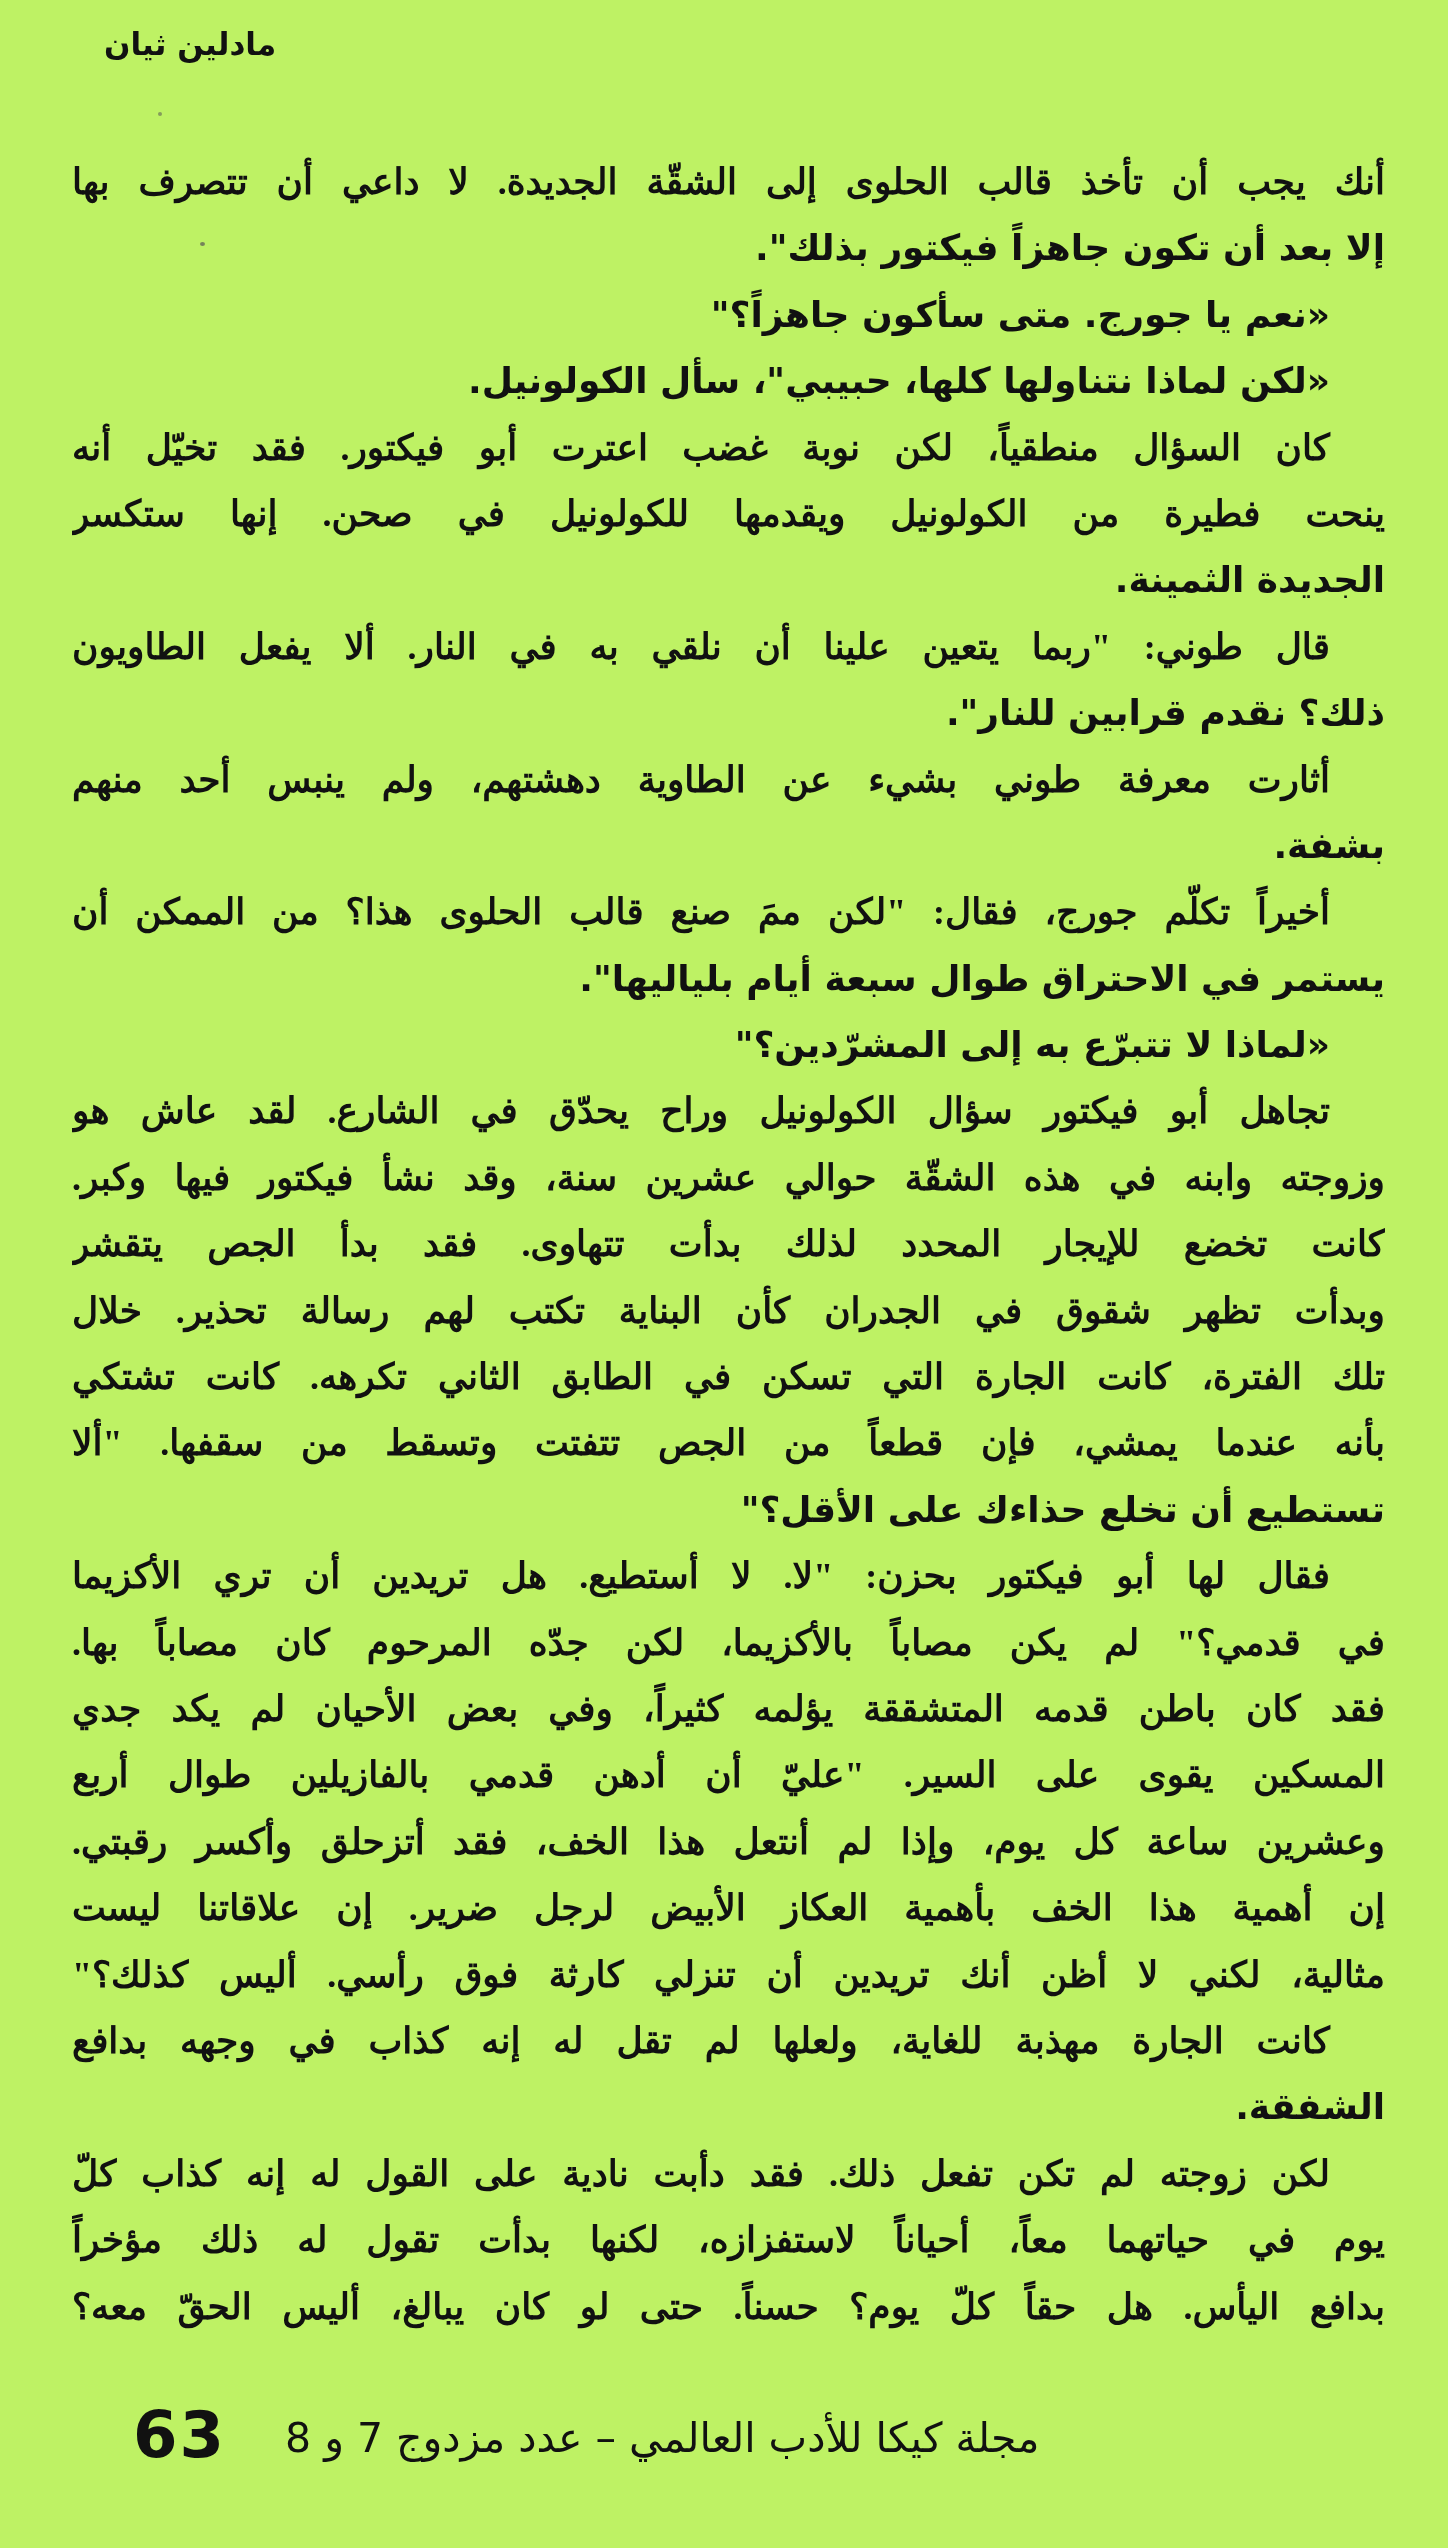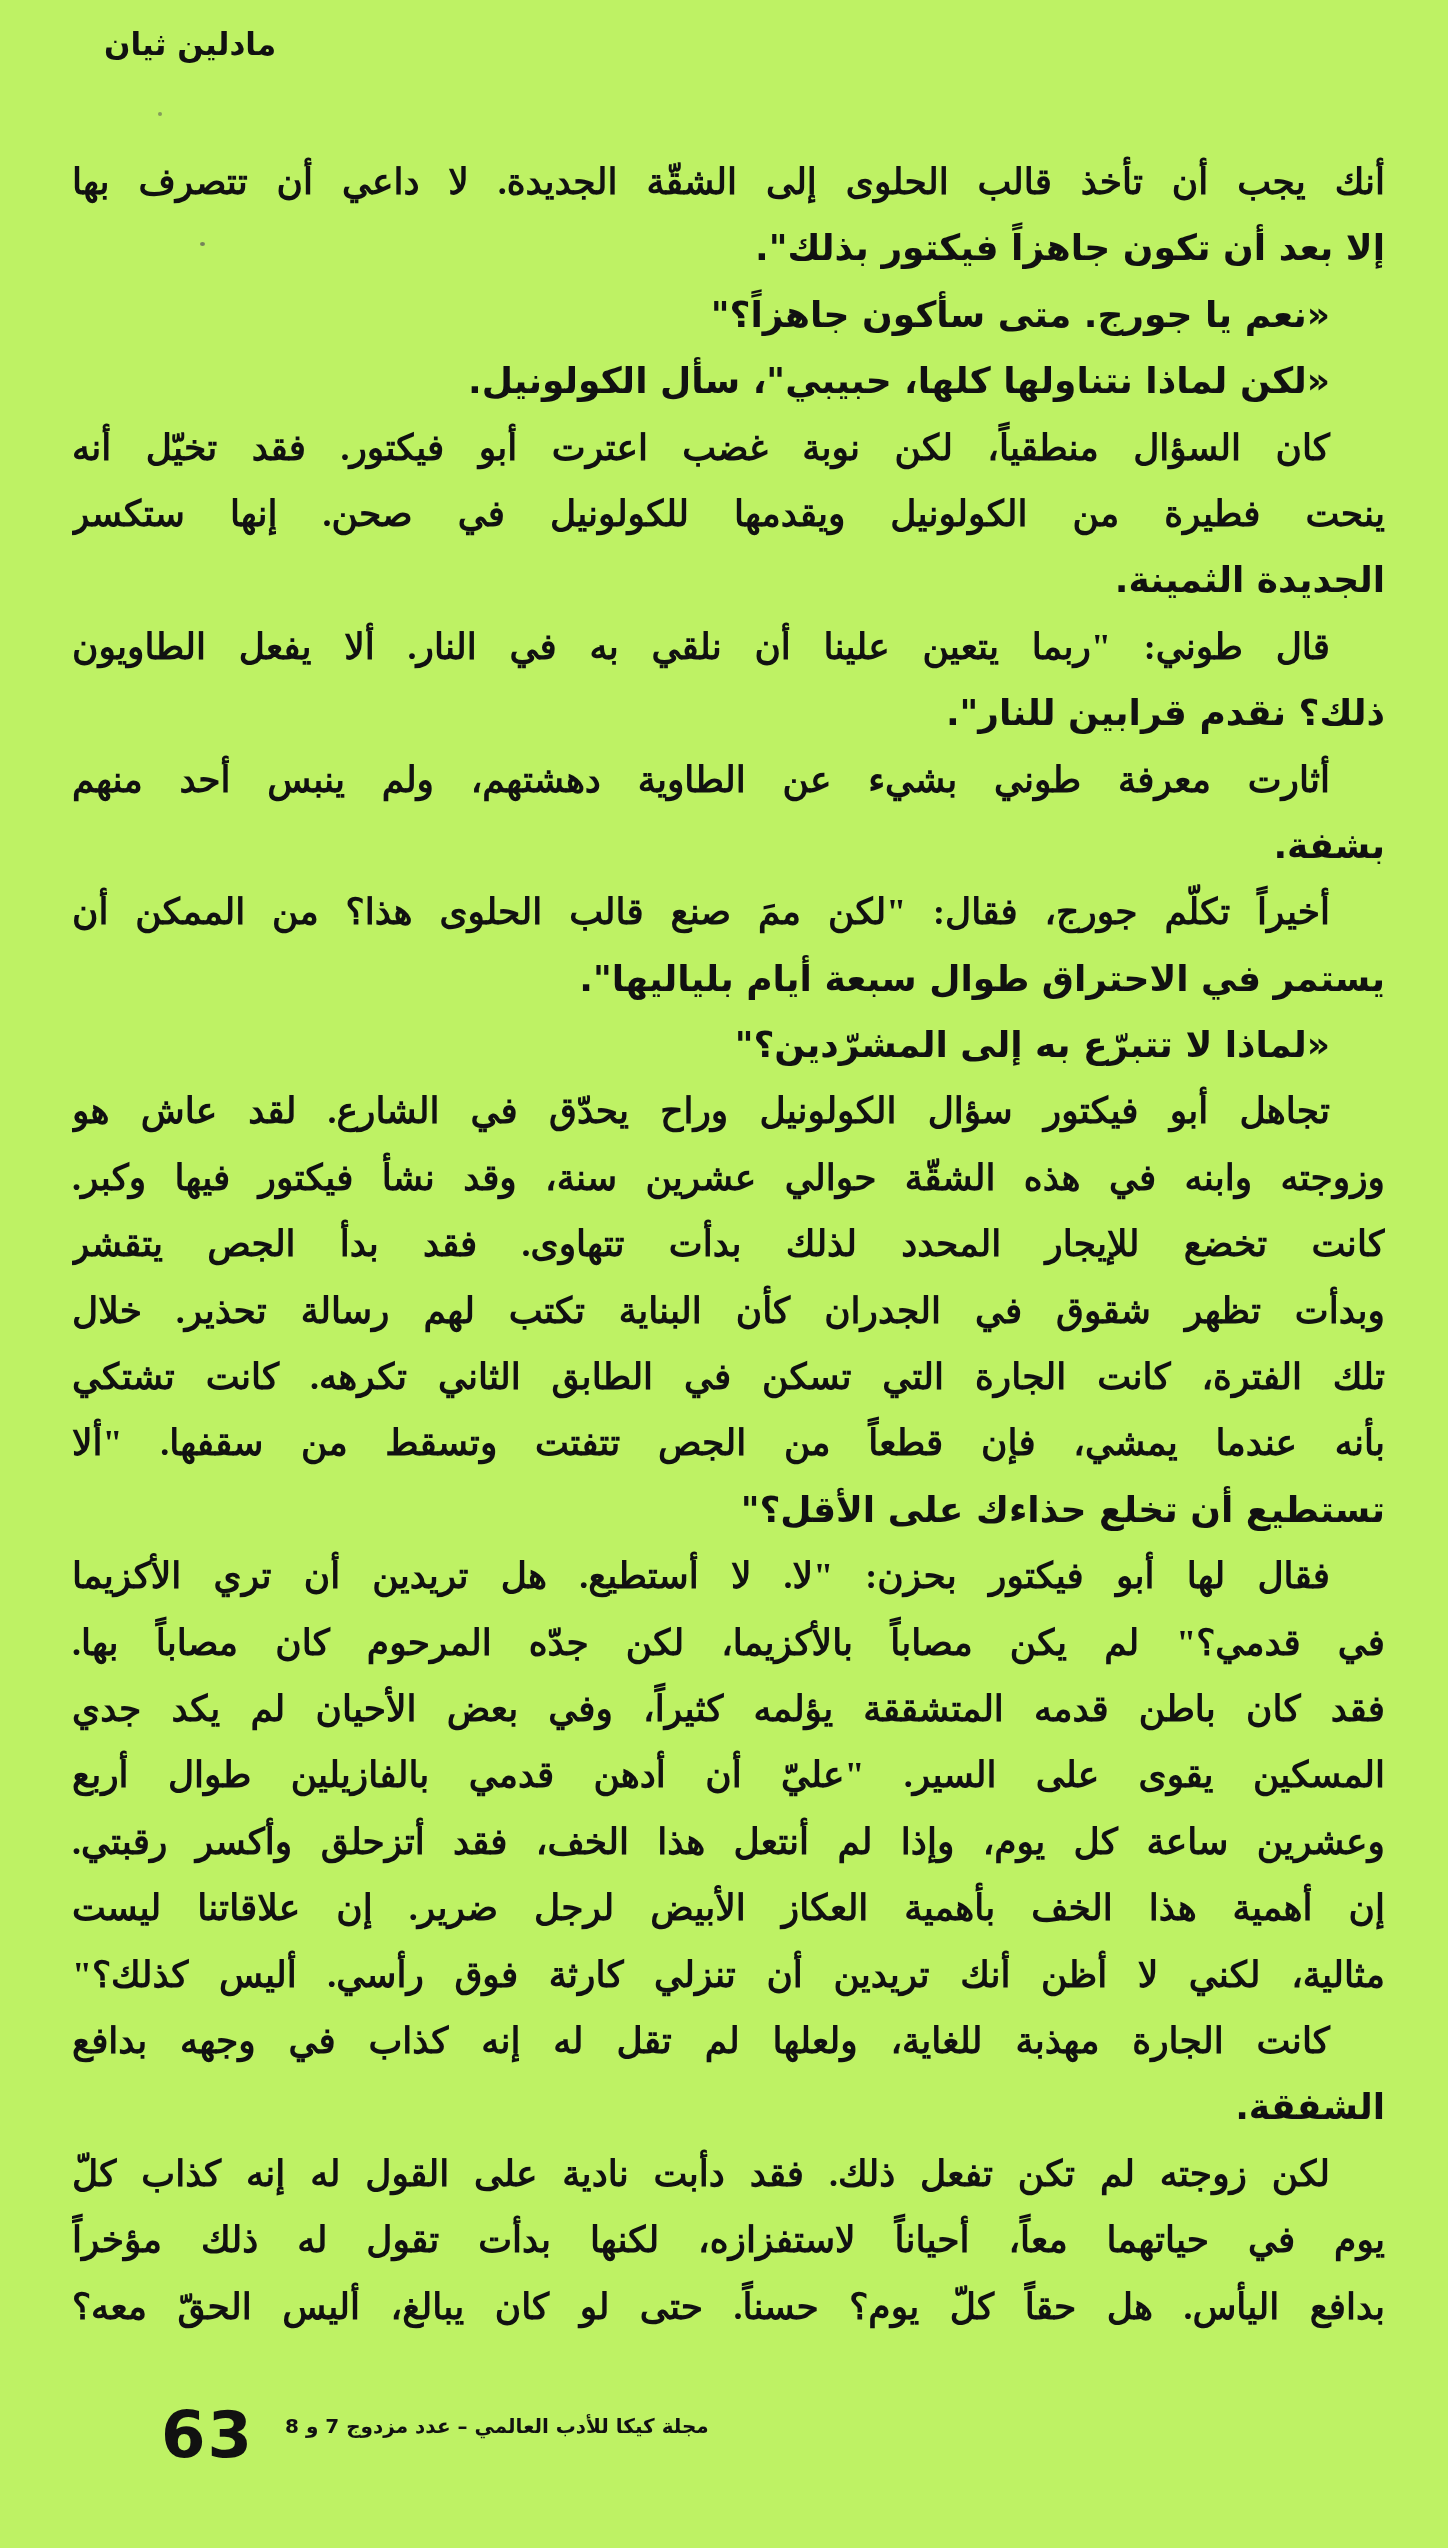--- a/index.html
+++ b/index.html
@@ -32,26 +32,25 @@
     text-align:justify;
     text-align-last:justify;
     font-family:Liberation Serif, serif;
   }
   .line.indent{padding-right:55px;}
   .footer{position:absolute;left:0;right:0;top:2398px;height:90px;}
   .page-number{
     position:absolute;left:133px;top:0;
     font-size:64px;font-weight:700;letter-spacing:2px;
     font-family:"DejaVu Sans","Liberation Sans",sans-serif;
-    margin-left:28px;
   }
   .journal-line{
     position:absolute;left:285px;top:16px;
     direction:rtl;white-space:nowrap;
-    font-size:20px;font-weight:700;text-align:center;
+    font-size:41px;font-weight:400;text-align:center;
   }
 </style>
 </head>
 <body>
 
 <div class="page">
 
   <div class="author">مادلين ثيان</div>
 
   <div class="speck speck1"></div>

